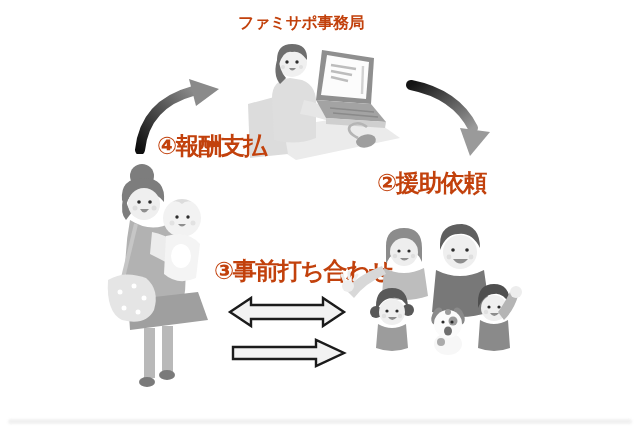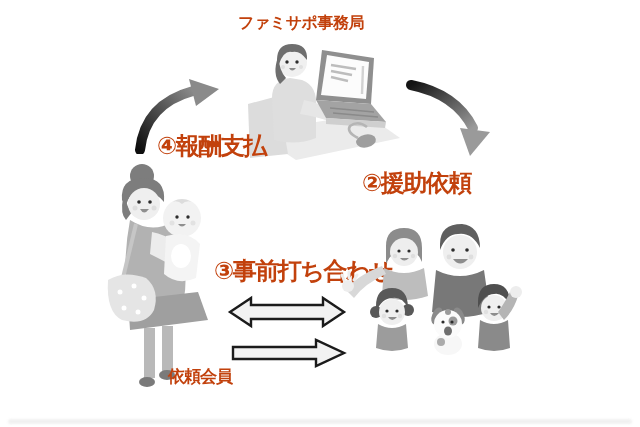--- a/index.html
+++ b/index.html
@@ -80,21 +80,21 @@
     <defs>
       <linearGradient id="gB" x1="0" y1="0" x2="1" y2="1">
         <stop offset="0" stop-color="#141414"></stop>
           <stop offset="1" stop-color="#9a9a9a"></stop>
       </linearGradient>
     </defs>
     <path d="M9,9 Q54,18 71,52" stroke="url(#gB)" stroke-width="10" fill="none" stroke-linecap="round"></path>
     <polygon points="58,52 88,56 68,80" fill="#9a9a9a"></polygon>
   </svg>
 
-  <div class="lbl lbl-step" style="left:362px;top:170px;">②援助依頼</div>
+  <div class="lbl lbl-step" style="left:377px;top:170px;">②援助依頼</div>
 
   <svg class="ill" style="left:106px;top:162px;" width="132" height="232" viewBox="0 0 132 232">
     <g>
       <circle cx="36" cy="14" r="12" fill="#7d7d7d"></circle>
       <path d="M16,38 Q14,16 38,16 Q60,16 58,40 Q48,28 36,30 Q24,28 20,44 Z" fill="#7d7d7d"></path>
       <path d="M17,36 Q14,52 20,58 L26,50 Q20,44 20,36 Z" fill="#7d7d7d"></path>
       <circle cx="38" cy="42" r="16" fill="#efefef"></circle>
       <circle cx="33" cy="40" r="1.8" fill="#2c2c2c"></circle>
       <circle cx="44" cy="40" r="1.8" fill="#2c2c2c"></circle>
       <circle cx="29" cy="46" r="2.5" fill="#dedede"></circle>
@@ -123,21 +123,20 @@
       <line x1="30" y1="62" x2="16" y2="120" stroke="#c6c6c6" stroke-width="4"></line>
       <path d="M2,118 Q0,150 16,158 Q40,164 48,148 Q54,128 40,116 Q18,108 2,118 Z" fill="#e5e5e5"></path>
       <circle cx="14" cy="130" r="2.5" fill="#ffffff"></circle>
       <circle cx="28" cy="124" r="2.5" fill="#ffffff"></circle>
       <circle cx="38" cy="136" r="2.5" fill="#ffffff"></circle>
       <circle cx="18" cy="146" r="2.5" fill="#ffffff"></circle>
       <circle cx="32" cy="150" r="2.5" fill="#ffffff"></circle>
     </g>
   </svg>
 
-  <div class="lbl lbl-member" style="left:168px;top:367px;">依頼会員</div>
 
   <div class="lbl lbl-step" style="left:214px;top:258px;">③事前打ち合わせ</div>
 
   <svg class="ill" style="left:227px;top:293px;" width="120" height="38" viewBox="0 0 120 38">
     <polygon points="3,19 24,5 24,12 96,12 96,5 117,19 96,33 96,26 24,26 24,33" fill="#f2f2f2" stroke="#1b1b1b" stroke-width="2.4" stroke-linejoin="miter"></polygon>
   </svg>
 
   <svg class="ill" style="left:230px;top:337px;" width="118" height="32" viewBox="0 0 118 32">
     <polygon points="3,10 86,10 86,3 114,16 86,29 86,22 3,22" fill="#f2f2f2" stroke="#1b1b1b" stroke-width="2.4" stroke-linejoin="miter"></polygon>
   </svg>

